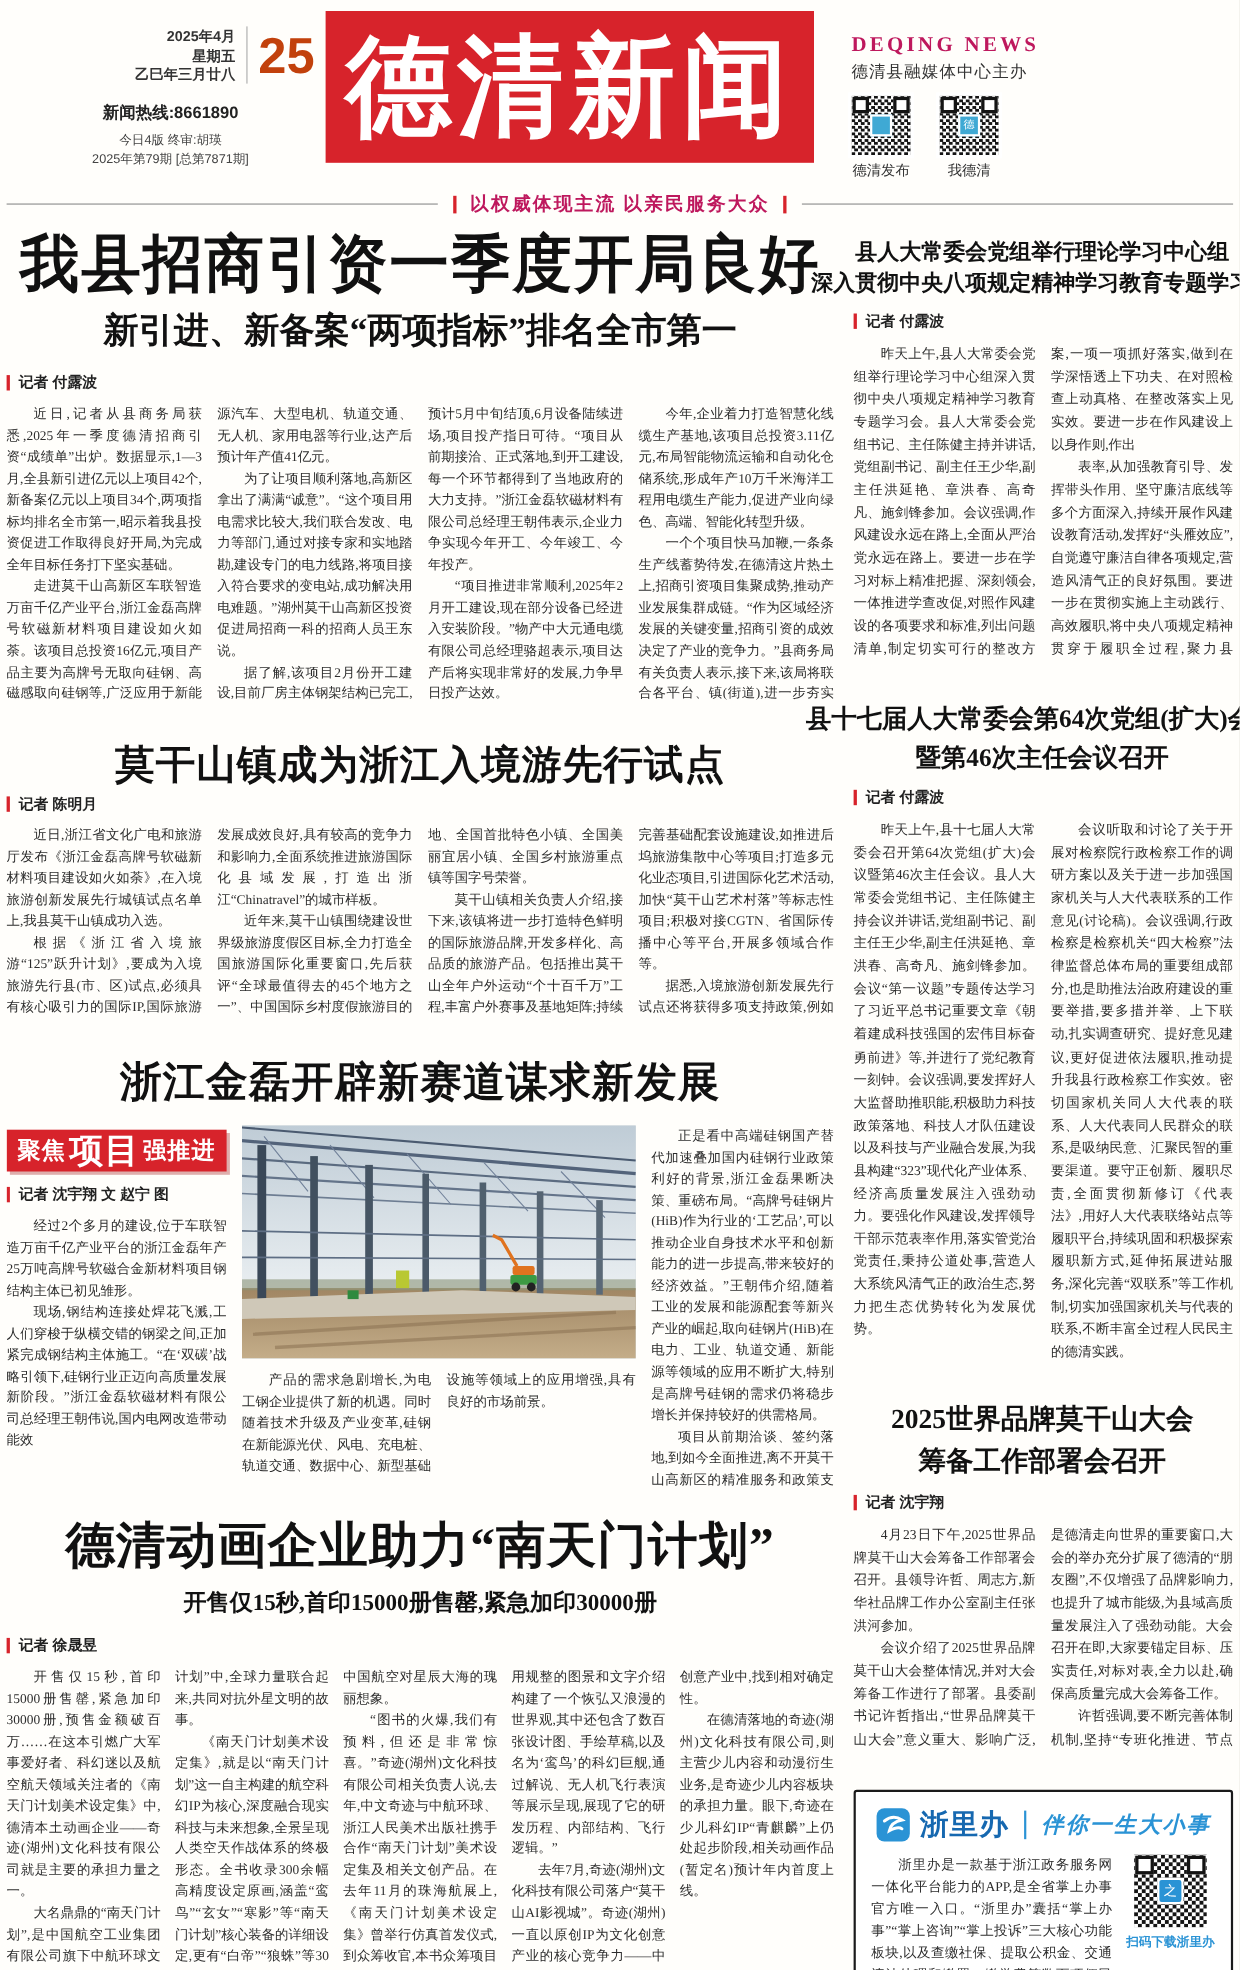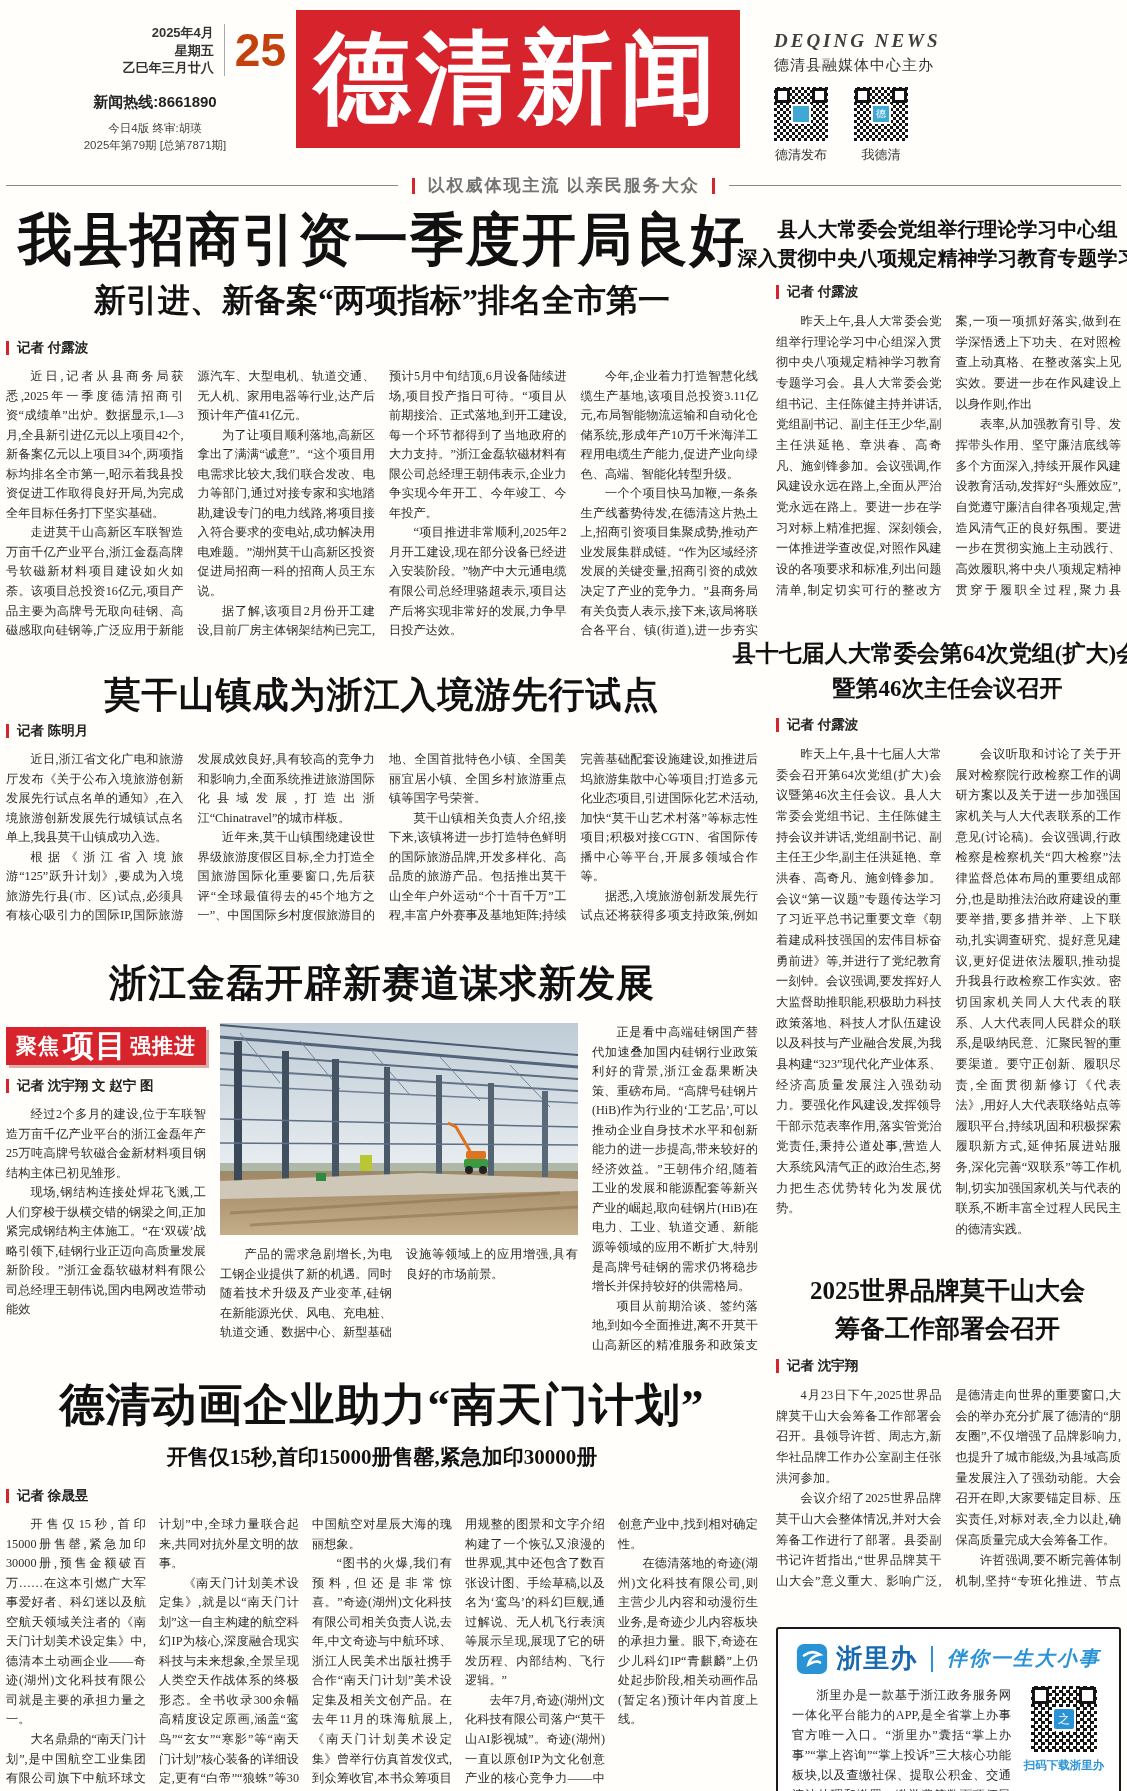--- a/index.html
+++ b/index.html
@@ -20,42 +20,42 @@
   .mast-meta{margin-top:8px;text-align:center;font-size:11.5px;color:#444;line-height:1.55;}
   .mast-center{flex:0 0 444px;margin-left:10px;}
   .mast-redbox{
     background:#d7232b;height:138px;display:flex;align-items:center;justify-content:center;
   }
   .mast-title{
     color:#fff;font-size:96px;font-weight:900;letter-spacing:6px;line-height:1;
     transform:scaleY(1.04);font-family:"Liberation Serif","DejaVu Serif",serif;
   }
   .mast-right{flex:1;padding-left:34px;padding-top:20px;}
-  .mast-en{font-size:19px;font-weight:700;letter-spacing:3px;color:#404040;font-style:italic;}
+  .mast-en{font-size:19px;font-weight:700;letter-spacing:3px;color:#be185d;}
   .mast-org{font-size:15px;color:#333;margin-top:4px;letter-spacing:1px;}
   .qr-row{display:flex;gap:26px;margin-top:12px;}
   .qr-item{text-align:center;}
   .qr{
     position:relative;width:54px;height:54px;margin:0 auto;
     background-image:repeating-conic-gradient(#141414 0 25%,#fff 0 50%);
     background-size:6px 6px;outline:3px solid #fff;
   }
   .qr::before,.qr::after{content:"";position:absolute;width:9px;height:9px;border:3px solid #141414;background:#fff;}
   .qr::before{top:1px;left:1px;}
   .qr::after{top:1px;right:1px;}
   .qr-core{position:absolute;left:50%;top:50%;transform:translate(-50%,-50%);
     width:16px;height:16px;background:#3fa9d4;border:2px solid #fff;color:#fff;
     font-size:10px;line-height:16px;text-align:center;font-family:"Liberation Sans",sans-serif;}
   .qr-label{font-size:13px;color:#333;margin-top:5px;font-family:"Liberation Sans",sans-serif;}
   
   .slogan-row{display:flex;align-items:center;margin:14px 0 12px;}
   .slogan-line{flex:1;border-top:1.5px solid #8a8a8a;}
   .slogan-mid{display:flex;align-items:center;margin:0 14px;}
   .slogan-bar{width:3px;height:16px;background:#d7232b;}
-  .slogan-text{color:#737373;font-size:17px;font-weight:700;letter-spacing:2px;margin:0 12px;}
+  .slogan-text{color:#be185d;font-size:17px;font-weight:700;letter-spacing:2px;margin:0 12px;}
   
   .main{display:flex;gap:18px;}
   .left-group{flex:0 0 752px;}
   .right-group{flex:1;min-width:0;}
   
   .hl{font-weight:900;color:#111;text-align:center;}
   .hl1{font-size:54px;line-height:1.08;margin:2px 0 10px;letter-spacing:2px;transform:scaleY(1.05);}
   .sub1{font-size:32px;font-weight:700;text-align:center;margin:4px 0 16px;color:#111;}
   .hl2{font-size:36px;margin:16px 0 0;letter-spacing:1px;}
   .hl3{font-size:38px;margin:20px 0 14px;letter-spacing:1px;}
@@ -202,21 +202,21 @@
           </div>
       </section>
 
       <section>
         <h2 class="hl hl2">莫干山镇成为浙江入境游先行试点</h2>
         <div class="byline">
           <span class="byline-bar"></span>
           <span class="byline-text">记者 陈明月</span>
         </div>
         <div class="body cols-4 b-body">
-            <p>近日,浙江省文化广电和旅游厅发布《关于公布入境旅游创新发展先行试点名单的通知》,在入境旅游创新发展先行城镇试点名单上,我县莫干山镇成功入选。</p>
+            <p>近日,浙江省文化广电和旅游厅发布《浙江金磊高牌号软磁新材料项目建设如火如荼》,在入境旅游创新发展先行城镇试点名单上,我县莫干山镇成功入选。</p>
             <p>根据《浙江省入境旅游“125”跃升计划》,要成为入境旅游先行县(市、区)试点,必须具有核心吸引力的国际IP,国际旅游发展成效良好,具有较高的竞争力和影响力,全面系统推进旅游国际化县域发展,打造出浙江“Chinatravel”的城市样板。</p>
             <p>近年来,莫干山镇围绕建设世界级旅游度假区目标,全力打造全国旅游国际化重要窗口,先后获评“全球最值得去的45个地方之一”、中国国际乡村度假旅游目的地、全国首批特色小镇、全国美丽宜居小镇、全国乡村旅游重点镇等国字号荣誉。</p>
             <p>莫干山镇相关负责人介绍,接下来,该镇将进一步打造特色鲜明的国际旅游品牌,开发多样化、高品质的旅游产品。包括推出莫干山全年户外运动“个十百千万”工程,丰富户外赛事及基地矩阵;持续完善基础配套设施建设,如推进后坞旅游集散中心等项目;打造多元化业态项目,引进国际化艺术活动,加快“莫干山艺术村落”等标志性项目;积极对接CGTN、省国际传播中心等平台,开展多领域合作等。</p>
             <p>据悉,入境旅游创新发展先行试点还将获得多项支持政策,例如优先支持试点县(市、区)纳入省文广旅年度激励对象,给予资金奖励;优先鼓励全省骨干旅行社定向引流试点地区,并将引客情况作为省级奖励政策的重要依据;优先支持对接国内外知名音乐节、演艺经纪公司,推荐作为高人气音乐节、演唱会等大型活动举办地等。</p>
           </div>
       </section>
 
       <section>
         <h2 class="hl hl3">浙江金磊开辟新赛道谋求新发展</h2>
         <div class="c-row">

